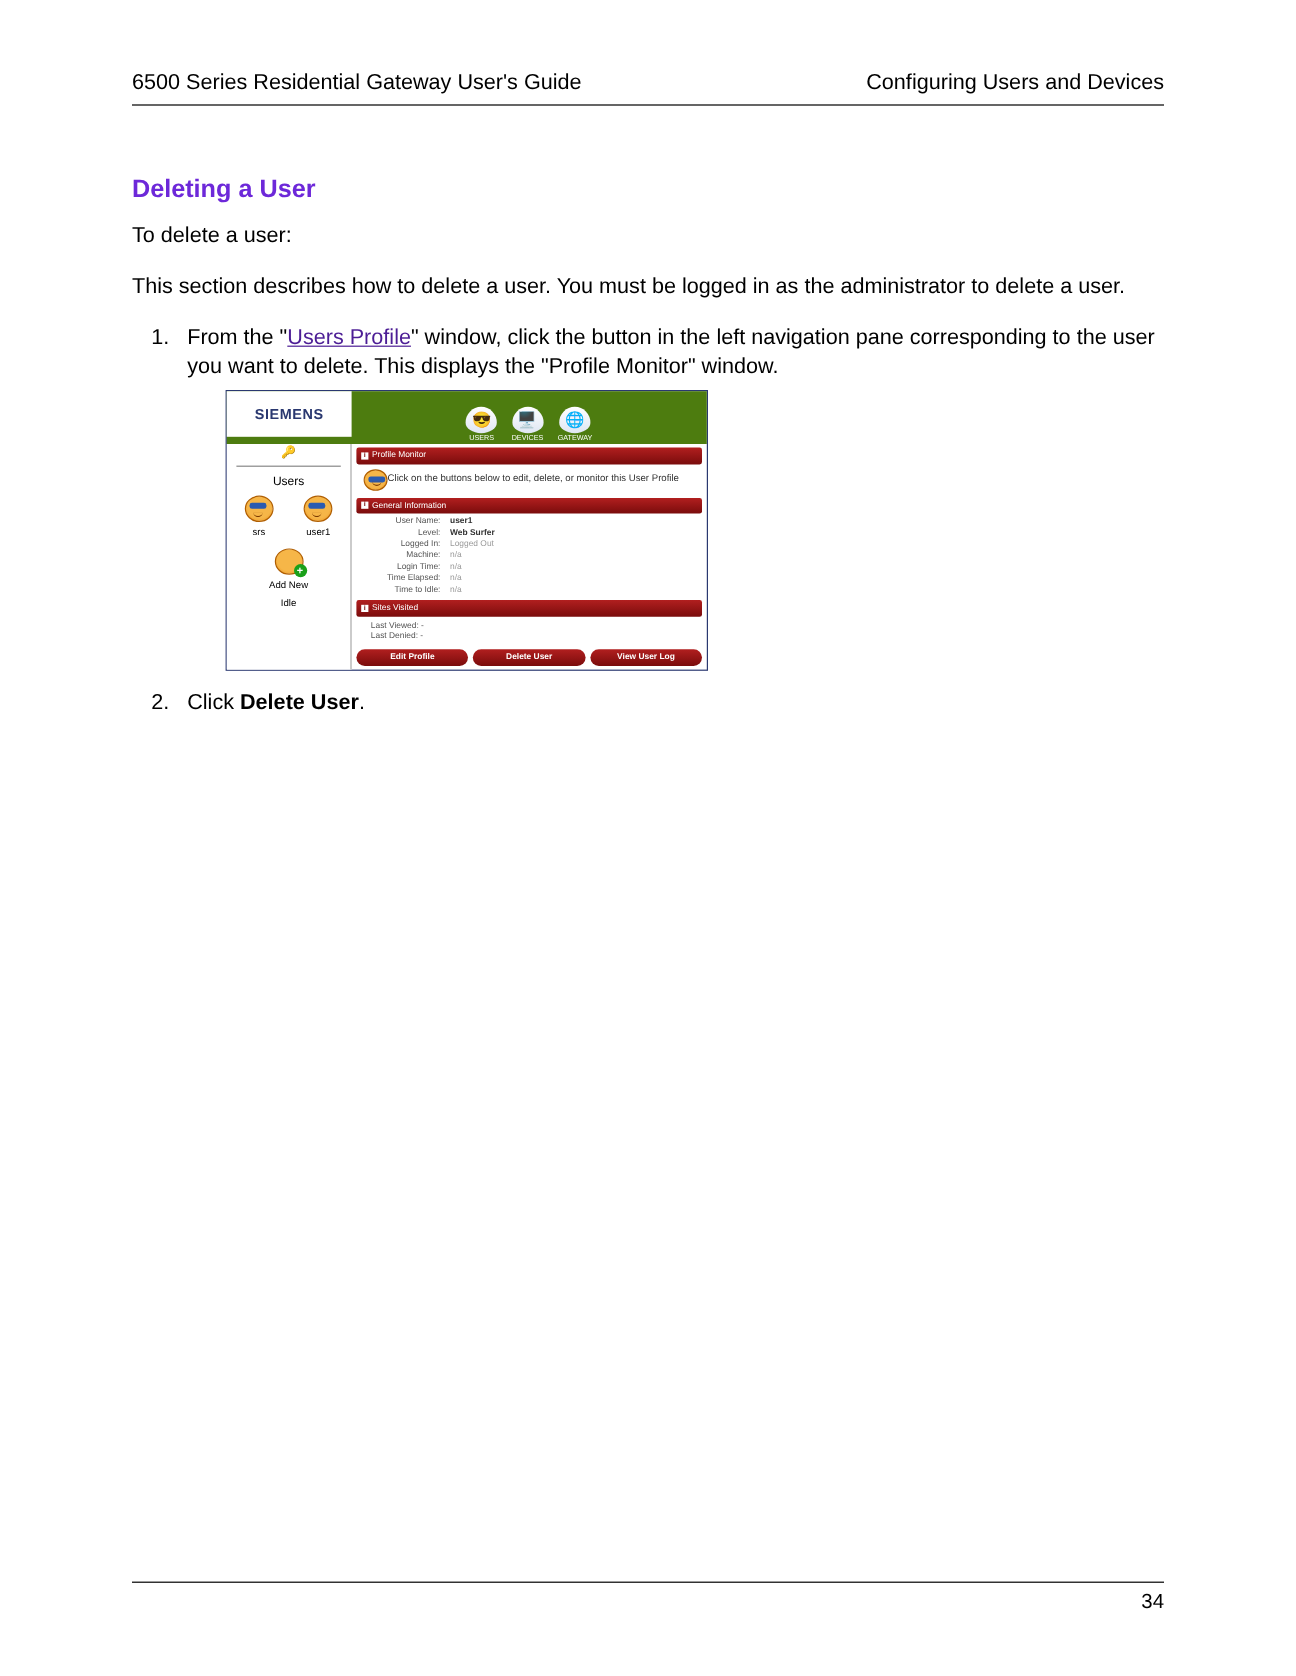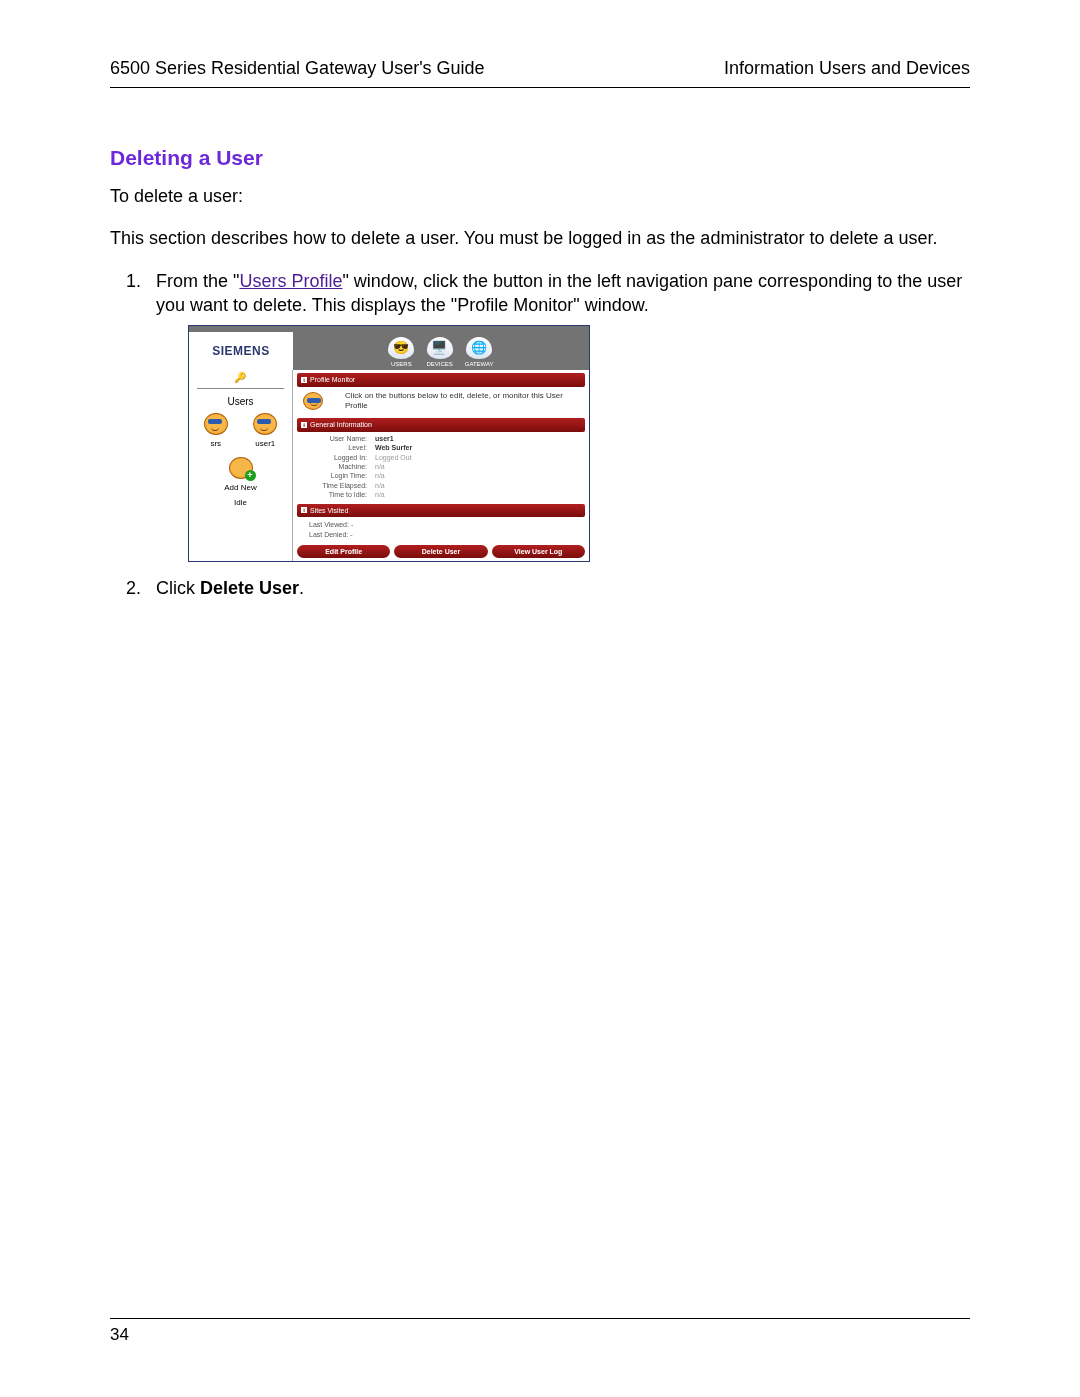--- a/index.html
+++ b/index.html
@@ -49,23 +49,23 @@
     color: #4c1d95;
     text-decoration: underline;
   }
   .screenshot {
     width: 400px;
     border: 1px solid #2a3870;
     background: #fff;
     margin: 8px 0 14px 32px;
   }
   .ss-topbar {
-    background: #737373;
-    display: flex;
-    align-items: flex-end;
+    background: #4d7c0f;
+    display: flex;
+    align-items: flex-start;
     height: 44px;
   }
   .ss-logo {
     background: #fff;
     color: #2a3870;
     font-weight: bold;
     font-size: 12px;
     padding: 11px 16px;
     margin: 0;
     width: 72px;
@@ -207,21 +207,21 @@
     background: #fff;
     color: #7a0c0c;
     font-size: 6px;
     line-height: 6px;
     text-align: center;
     font-weight: bold;
   }
   .desc-row {
     display: flex;
     align-items: center;
-    gap: 22px;
+    gap: 0;
     padding: 4px 2px 6px 6px;
     font-size: 8px;
     color: #333;
   }
   .info-table {
     font-size: 7px;
     padding: 2px 0 4px 18px;
     color: #444;
   }
   .info-table div {
@@ -261,36 +261,36 @@
     padding: 2px 0;
     border-radius: 7px;
     font-weight: bold;
   }
   .footer-area {
     position: absolute;
     left: 110px;
     right: 110px;
     bottom: 42px;
     border-top: 1.5px solid #000;
-    text-align: left;
+    text-align: right;
     padding-top: 6px;
     font-size: 17px;
   }
   .key-icon {
     font-size: 10px;
     line-height: 8px;
   }
 </style>
 </head>
 <body>
 
 <div class="page">
   <div class="header-row">
     <span>6500 Series Residential Gateway User's Guide</span>
-    <span>Information Users and Devices</span>
+    <span>Configuring Users and Devices</span>
   </div>
 
   <div class="section-title">Deleting a User</div>
 
   <div class="body-text">To delete a user:</div>
 
   <div class="body-text">This section describes how to delete a user. You must be logged in as the administrator to delete a user.</div>
 
   <ol class="steps">
     <li>

